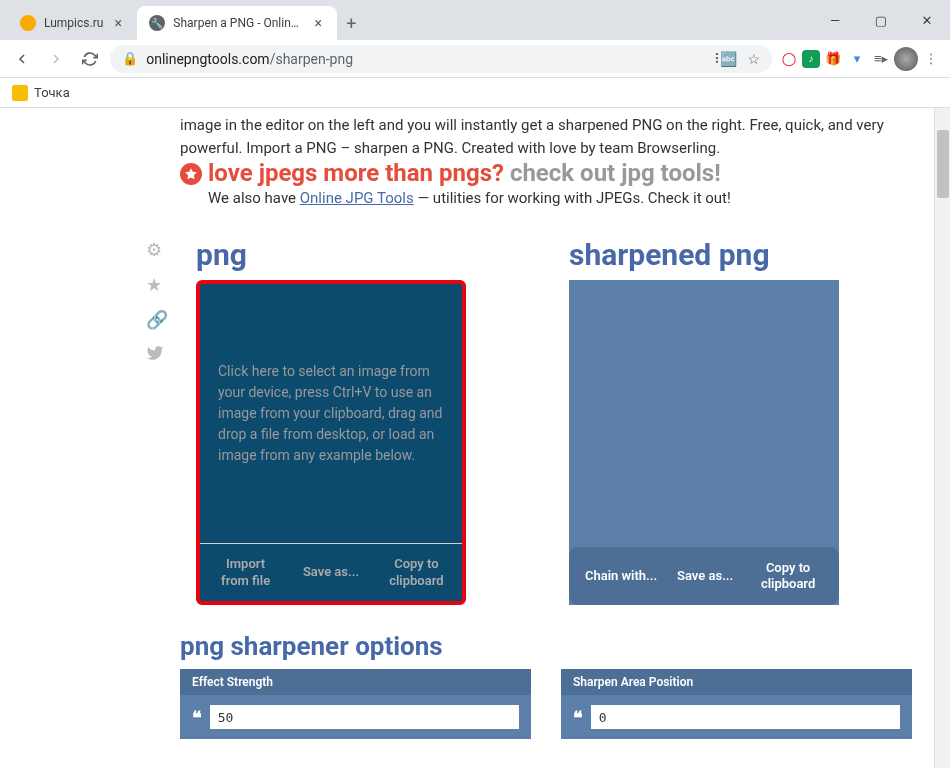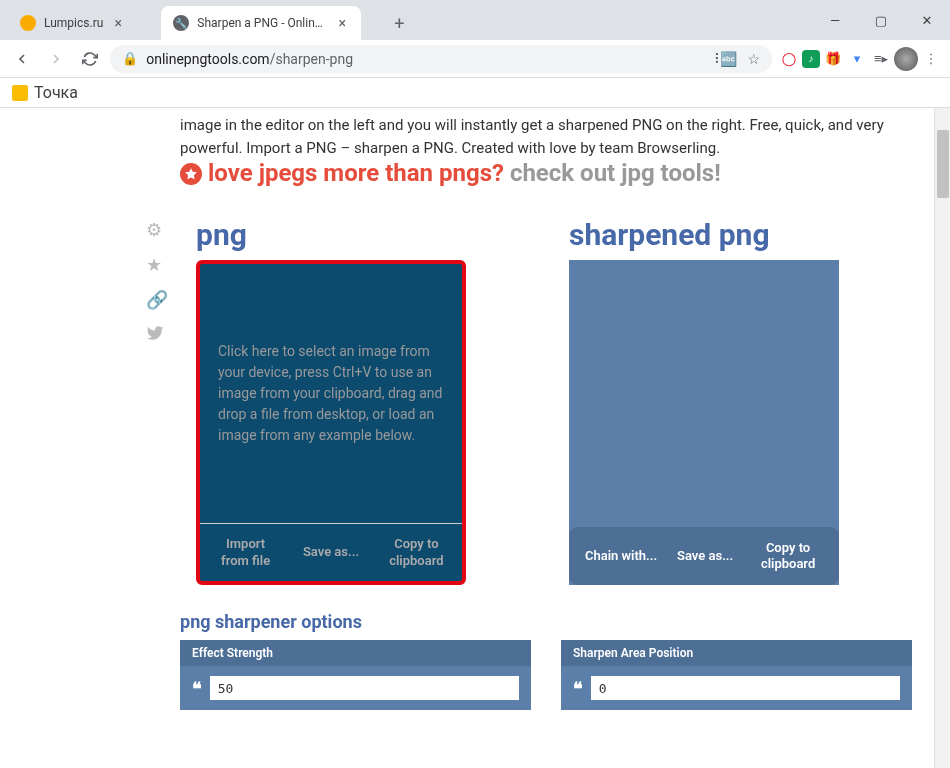--- a/index.html
+++ b/index.html
@@ -1,19 +1,19 @@
 <!DOCTYPE html>
 <html><head>
 <meta charset="utf-8">
 <style>
 * { margin: 0; padding: 0; box-sizing: border-box; font-family: -apple-system, BlinkMacSystemFont, "Segoe UI", Roboto, Arial, sans-serif; }
 body { background: #fff; width: 950px; height: 768px; overflow: hidden; position: relative; }
 
 
-.titlebar { height: 40px; background: #dee1e6; display: flex; align-items: flex-end; padding-left: 8px; gap: 24px; }
+.titlebar { height: 40px; background: #dee1e6; display: flex; align-items: flex-end; padding-left: 8px; }
 .tab { height: 34px; padding: 0 12px; display: flex; align-items: center; gap: 8px; border-radius: 8px 8px 0 0; font-size: 12px; color: #3c4043; min-width: 0; max-width: 200px; cursor: pointer; }
 .tab.active { background: #fff; }
 .tab-favicon { width: 16px; height: 16px; flex-shrink: 0; border-radius: 50%; }
 .tab-title { white-space: nowrap; overflow: hidden; text-overflow: ellipsis; flex: 1; }
 .tab-close { width: 14px; height: 14px; display: flex; align-items: center; justify-content: center; color: #5f6368; font-size: 14px; cursor: pointer; }
 .newtab { width: 28px; height: 28px; display: flex; align-items: center; justify-content: center; color: #5f6368; font-size: 18px; margin-bottom: 3px; cursor: pointer; }
 .win-controls { margin-left: auto; display: flex; height: 40px; }
 .win-btn { width: 46px; display: flex; align-items: center; justify-content: center; color: #3c4043; font-size: 13px; cursor: pointer; }
 
 
@@ -22,21 +22,21 @@
 .nav-btn.disabled { color: #bdc1c6; }
 .addressbar { flex: 1; height: 28px; background: #f1f3f4; border-radius: 14px; display: flex; align-items: center; padding: 0 12px; gap: 8px; font-size: 14px; color: #3c4043; }
 .lock-icon { color: #5f6368; font-size: 13px; }
 .url-host { color: #202124; }
 .url-path { color: #5f6368; }
 .ext-icons { display: flex; gap: 2px; align-items: center; }
 .ext-icon { width: 22px; height: 22px; border-radius: 4px; display: flex; align-items: center; justify-content: center; font-size: 13px; cursor: pointer; }
 .avatar { width: 24px; height: 24px; border-radius: 50%; background: radial-gradient(#aaa, #555); cursor: pointer; }
 
 
-.bookbar { height: 30px; background: #fff; border-bottom: 1px solid #dadce0; display: flex; align-items: center; padding: 0 12px; gap: 6px; font-size: 16px; color: #3c4043; }
+.bookbar { height: 30px; background: #fff; border-bottom: 1px solid #dadce0; display: flex; align-items: center; padding: 0 12px; gap: 6px; font-size: 13px; color: #3c4043; }
 .book-icon { width: 16px; height: 16px; background: #fbbc04; border-radius: 2px; }
 
 
 .viewport { position: relative; height: 660px; overflow: hidden; }
 .content { padding: 6px 0 20px 0; }
 .inner { width: 732px; margin-left: 180px; }
 
 .intro { font-size: 15px; color: #333; line-height: 1.5; }
 
 .promo { display: flex; gap: 6px; align-items: flex-start; }
@@ -59,21 +59,21 @@
 .panel.output { background: #5b7fa8; }
 .panel-body { flex: 1; padding: 18px; display: flex; align-items: center; }
 .placeholder { color: #999; font-size: 14px; line-height: 1.5; }
 .panel-actions { height: 58px; display: flex; align-items: center; justify-content: space-around; padding: 0 6px; }
 .panel.input .panel-actions { border-top: 1px solid #d0d0d0; gap: 13px; }
 .panel.output .panel-actions { background: #4d6e95; border-radius: 9px; }
 .act { font-size: 13px; text-align: center; line-height: 1.25; cursor: pointer; font-weight: 600; }
 .panel.input .act { color: #aaa; }
 .panel.output .act { color: #fff; }
 
-.opts-title { font-size: 18px; font-weight: 700; color: #4869a8; margin-top: 26px; margin-bottom: 8px; }
+.opts-title { font-size: 26px; font-weight: 700; color: #4869a8; margin-top: 26px; margin-bottom: 8px; }
 .opts-row { display: flex; gap: 30px; }
 .opt-col { flex: 1; }
 .opt-head { background: #4d6e95; color: #fff; font-weight: 600; padding: 6px 12px; font-size: 12px; }
 .opt-body { background: #5b7fa8; padding: 10px 12px; display: flex; align-items: center; gap: 8px; }
 .quote-icon { color: #fff; font-size: 18px; font-weight: bold; }
 .opt-input { flex: 1; height: 24px; background: #fff; border: none; padding: 0 8px; font-size: 13px; color: #333; font-family: monospace; }
 
 
 .scrollbar { position: absolute; right: 0; top: 0; width: 16px; height: 100%; background: #f1f1f1; border-left: 1px solid #e0e0e0; }
 .thumb { position: absolute; left: 2px; width: 12px; top: 22px; height: 68px; background: #c1c1c1; border-radius: 2px; }
@@ -148,20 +148,23 @@
 
       <div class="promo">
         <div class="promo-badge">
             <svg width="14" height="14" viewBox="0 0 24 24" fill="#fff">
               <polygon points="12,2 15,8 22,9 17,14 18,21 12,18 6,21 7,14 2,9 9,8"></polygon>
             </svg>
           </div>
         <div>
           <div class="promo-head">
             <span class="promo-red">love jpegs more than pngs?</span><span class="promo-grey"> check out jpg tools!</span>
+          </div>
+          <div class="promo-sub">
+            <span>We also have </span><a href="#">Online JPG Tools</a><span> — utilities for working with JPEGs. Check it out!</span>
           </div>
         </div>
       </div>
 
       <div class="work-row">
         <div class="sidetools">
           <span class="it">⚙</span>
           <span class="it">★</span>
           <span class="it">🔗</span>
           <span class="it"><svg width="18" height="18" viewBox="0 0 24 24" fill="#bbb">

